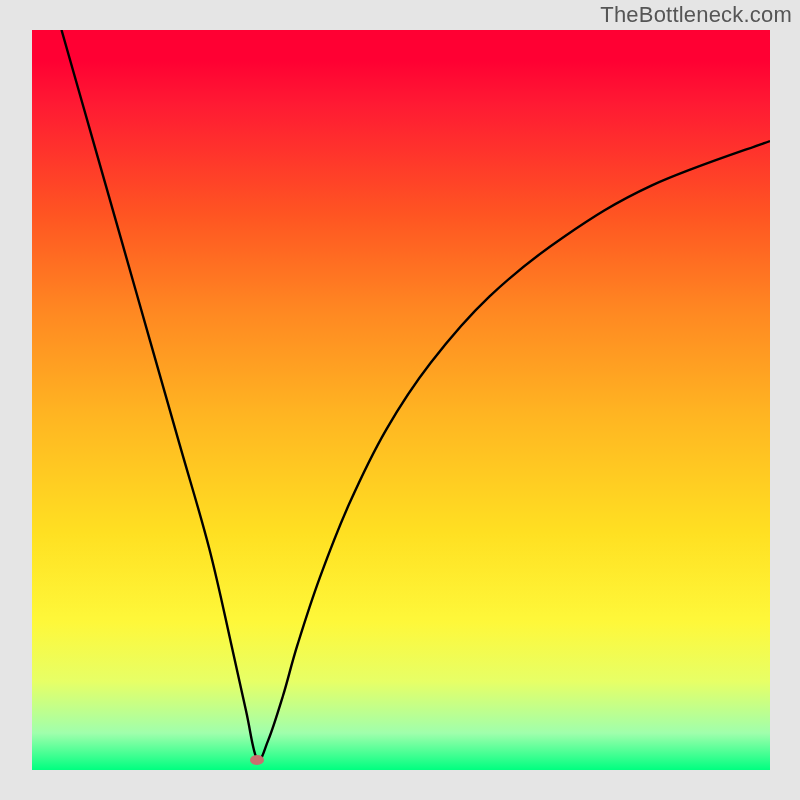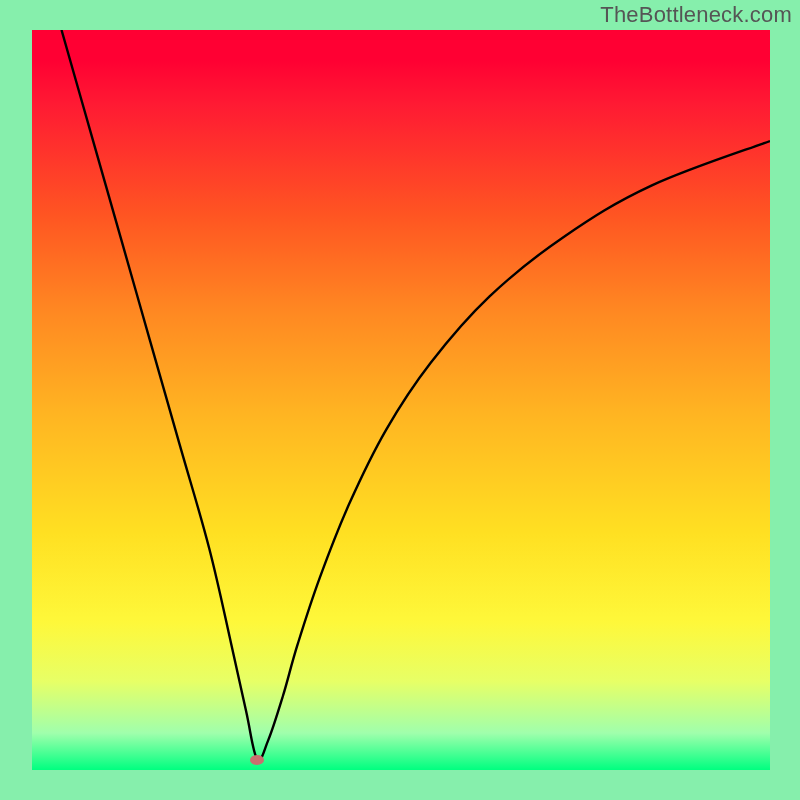--- a/index.html
+++ b/index.html
@@ -7,21 +7,21 @@
     padding: 0;
     width: 800px;
     height: 800px;
     overflow: hidden;
     font-family: Arial, sans-serif;
   }
   #container {
     position: relative;
     width: 800px;
     height: 800px;
-    background: #86efac;
+    background: #e5e5e5;
   }
   #watermark {
     position: absolute;
     top: 2px;
     right: 8px;
     color: #555;
     font-size: 22px;
     font-weight: 500;
     z-index: 10;
     letter-spacing: 0.2px;

